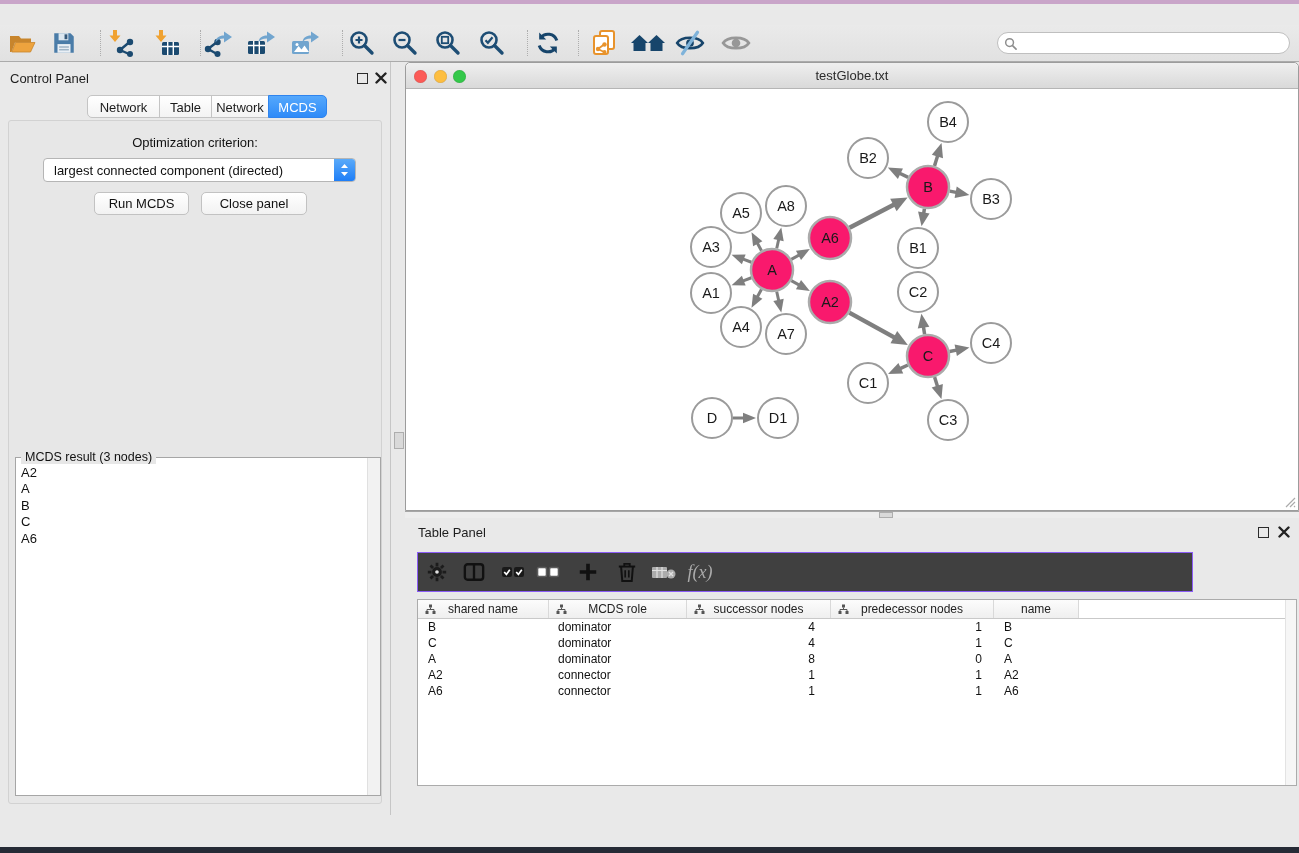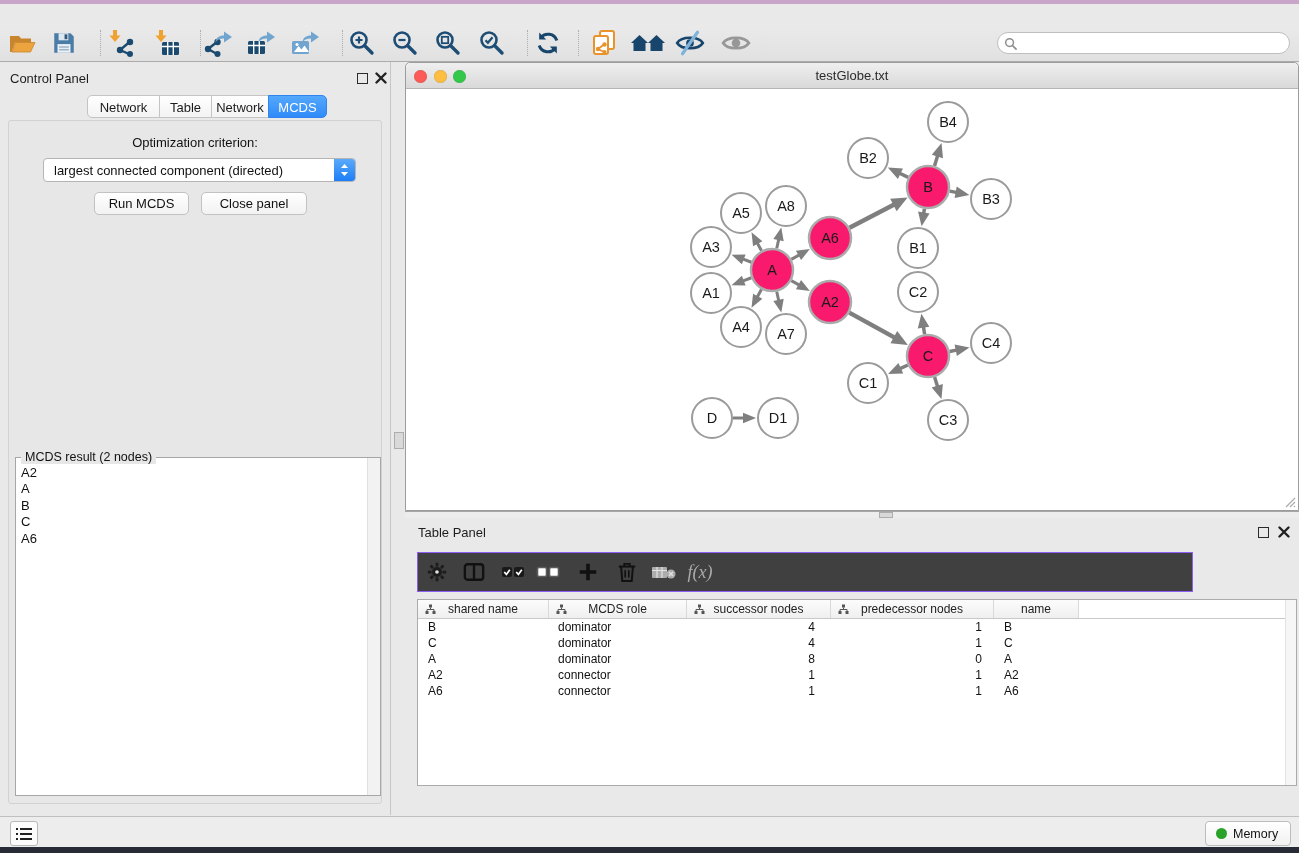--- a/index.html
+++ b/index.html
@@ -253,21 +253,21 @@
         <span id="opt-spinner">
           <svg width="11" height="16" viewBox="0 0 11 16">
               <path d="M2 6l3.5-4L9 6z" fill="#fff"></path>
               <path d="M2 10l3.5 4L9 10z" fill="#fff"></path>
             </svg>
         </span>
       </div>
       <div id="run-btn" class="cp-btn">Run MCDS</div>
       <div id="close-btn" class="cp-btn">Close panel</div>
       <div id="result-box">
-        <div id="result-legend">MCDS result (2 nodes)</div>
+        <div id="result-legend">MCDS result (3 nodes)</div>
         <div id="result-list">
             <div class="result-item">A2</div>
             <div class="result-item">A</div>
             <div class="result-item">B</div>
             <div class="result-item">C</div>
             <div class="result-item">A6</div>
           </div>
         <div id="result-scroll"></div>
       </div>
     </div>
@@ -512,31 +512,15 @@
             <div class="td" style="width: 138px; text-align: left; padding: 0px 0px 0px 9px;">connector</div>
             <div class="td" style="width: 144px; text-align: right; padding: 0px 16px 0px 0px;">1</div>
             <div class="td" style="width: 163px; text-align: right; padding: 0px 12px 0px 0px;">1</div>
             <div class="td" style="width: 85px; text-align: left; padding: 0px 0px 0px 10px;">A6</div>
           </div>
         </div>
       <div id="tp-scroll"></div>
     </div>
   </div>
 
-  <div id="status-bar">
-    <div id="list-btn">
-      <svg width="18" height="16" viewBox="0 0 18 16">
-        <rect x="1" y="2" width="2" height="2" fill="#222"></rect>
-          <rect x="5" y="2" width="12" height="2" fill="#222"></rect>
-        <rect x="1" y="7" width="2" height="2" fill="#222"></rect>
-          <rect x="5" y="7" width="12" height="2" fill="#222"></rect>
-        <rect x="1" y="12" width="2" height="2" fill="#222"></rect>
-          <rect x="5" y="12" width="12" height="2" fill="#222"></rect>
-      </svg>
-    </div>
-    <div id="memory-btn">
-      <span id="memory-dot"></span>
-      <span>Memory</span>
-    </div>
-  </div>
 
   <div id="bottom-strip"></div>
 </div>
 
 </body></html>

